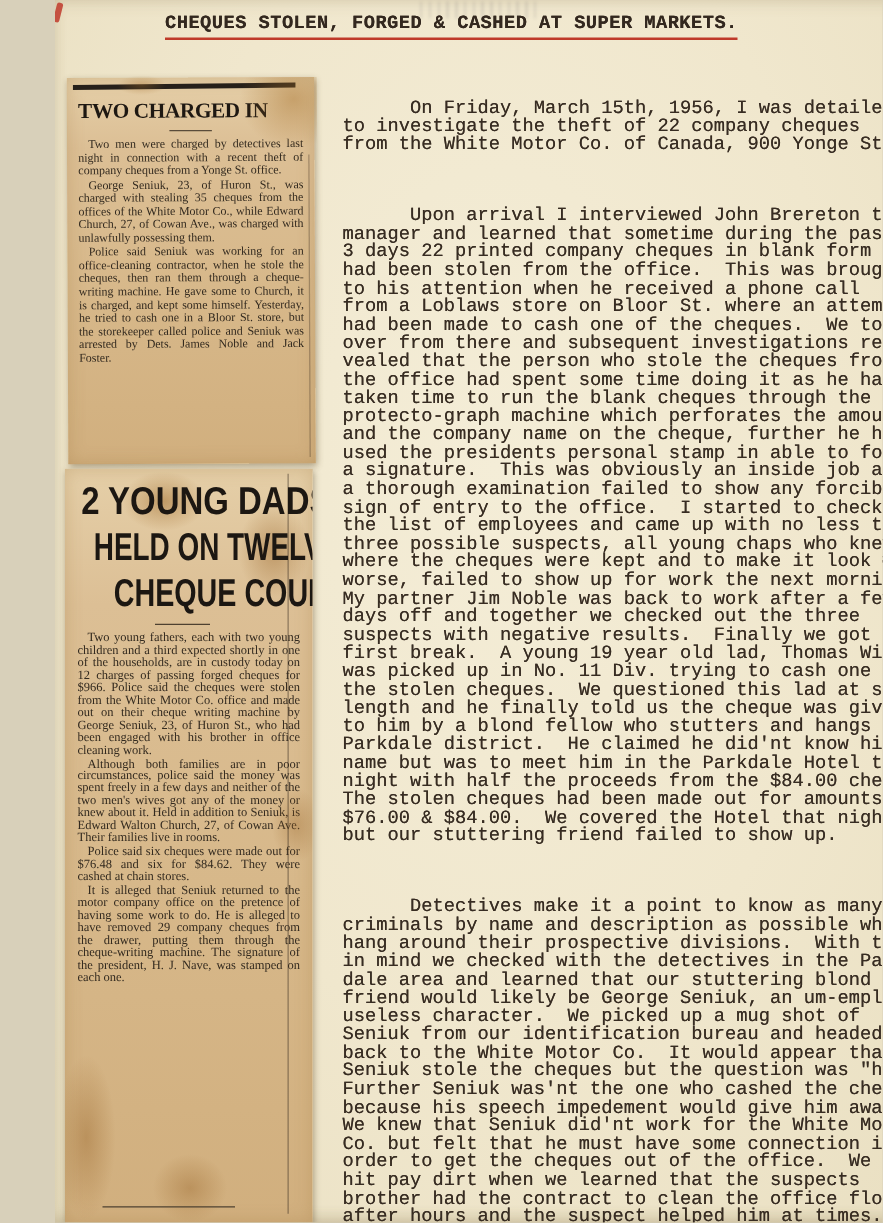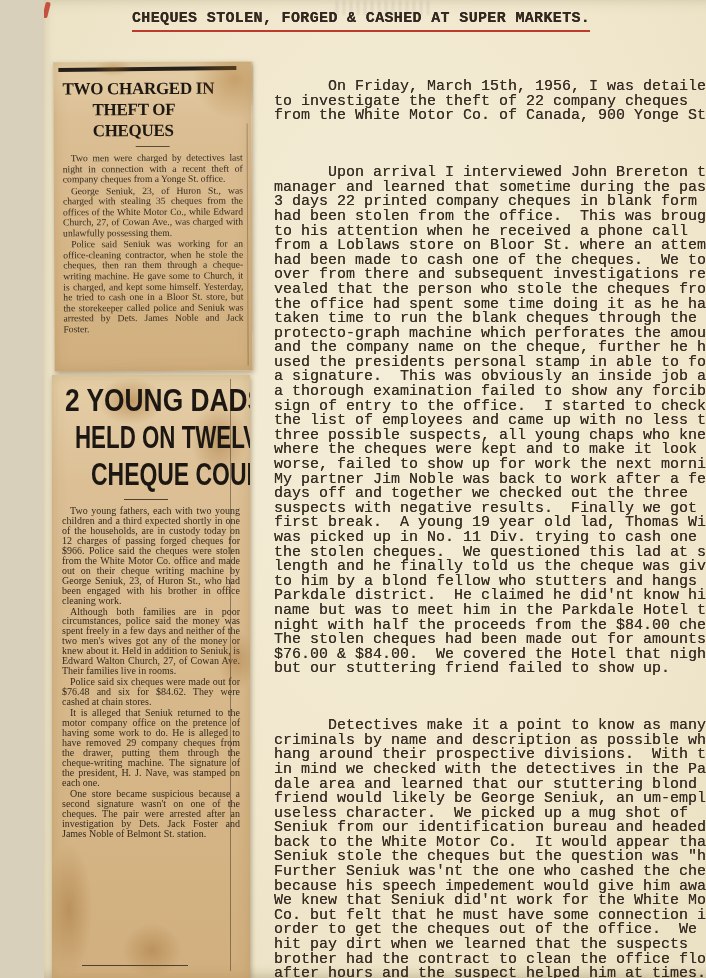--- a/index.html
+++ b/index.html
@@ -71,21 +71,20 @@
 
   <h1 class="title">CHEQUES STOLEN, FORGED &amp; CASHED AT SUPER MARKETS.</h1>
 
   <div class="clip clip1">
     <div class="topbar"></div>
     <div class="stain" style="left:138px;top:0;width:62px;height:58px;background:radial-gradient(ellipse at 70% 30%, rgba(165,110,40,.45), rgba(165,110,40,0) 70%);"></div>
     <div class="stain" style="left:40px;top:-2px;width:40px;height:16px;background:radial-gradient(ellipse, rgba(160,108,42,.35), rgba(160,108,42,0) 70%);"></div>
     <div class="col-rule-1"></div>
     <div class="c1-head">
       <div class="c1-h1">TWO CHARGED IN</div>
-      <div class="c1-h2">THEFT OF CHEQUES</div>
     </div>
     <hr class="news-divider">
     <p class="news">Two men were charged by detectives last night in connection with a recent theft of company cheques from a Yonge St. office.</p>
     <p class="news">George Seniuk, 23, of Huron St., was charged with stealing 35 cheques from the offices of the White Motor Co., while Edward Church, 27, of Cowan Ave., was charged with unlawfully possessing them.</p>
     <p class="news">Police said Seniuk was working for an office-cleaning contractor, when he stole the cheques, then ran them through a cheque-writing machine. He gave some to Church, it is charged, and kept some himself. Yesterday, he tried to cash one in a Bloor St. store, but the storekeeper called police and Seniuk was arrested by Dets. James Noble and Jack Foster.</p>
   </div>
 
   <div class="clip clip2">
     <div class="stain" style="left:45px;top:2px;width:68px;height:48px;background:radial-gradient(ellipse, rgba(158,105,40,.5), rgba(158,105,40,0) 70%);"></div>
     <div class="stain" style="left:138px;top:28px;width:58px;height:75px;background:radial-gradient(ellipse, rgba(150,98,38,.45), rgba(150,98,38,0) 70%);"></div>
@@ -96,21 +95,20 @@
     <div class="c2-head">
       <span class="c2-l1">2 YOUNG DADS</span>
       <span class="c2-l2">HELD ON TWELVE</span>
       <span class="c2-l3">CHEQUE COUNTS</span>
     </div>
     <hr class="c2-divider">
     <p class="news">Two young fathers, each with two young children and a third expected shortly in one of the households, are in custody today on 12 charges of passing forged cheques for $966. Police said the cheques were stolen from the White Motor Co. office and made out on their cheque writing machine by George Seniuk, 23, of Huron St., who had been engaged with his brother in office cleaning work.</p>
     <p class="news">Although both families are in poor circumstances, police said the money was spent freely in a few days and neither of the two men's wives got any of the money or knew about it. Held in addition to Seniuk, is Edward Walton Church, 27, of Cowan Ave. Their families live in rooms.</p>
     <p class="news">Police said six cheques were made out for $76.48 and six for $84.62. They were cashed at chain stores.</p>
     <p class="news">It is alleged that Seniuk returned to the motor company office on the pretence of having some work to do. He is alleged to have removed 29 company cheques from the drawer, putting them through the cheque-writing machine. The signature of the president, H. J. Nave, was stamped on each one.</p>
-    <p class="news">One store became suspicious because a second signature wasn't on one of the cheques. The pair were arrested after an investigation by Dets. Jack Foster and James Noble of Belmont St. station.</p>
     <div class="bottom-rule"></div>
   </div>
 
   <div class="report">
     <div class="para">      On Friday, March 15th, 1956, I was detailed
 to investigate the theft of 22 company cheques
 from the White Motor Co. of Canada, 900 Yonge St.</div>
     <div class="para gap"><span>      Upon arrival I interviewed John Brereton the
 manager and learned that sometime during the past
 3 days 22 printed company cheques in blank form

